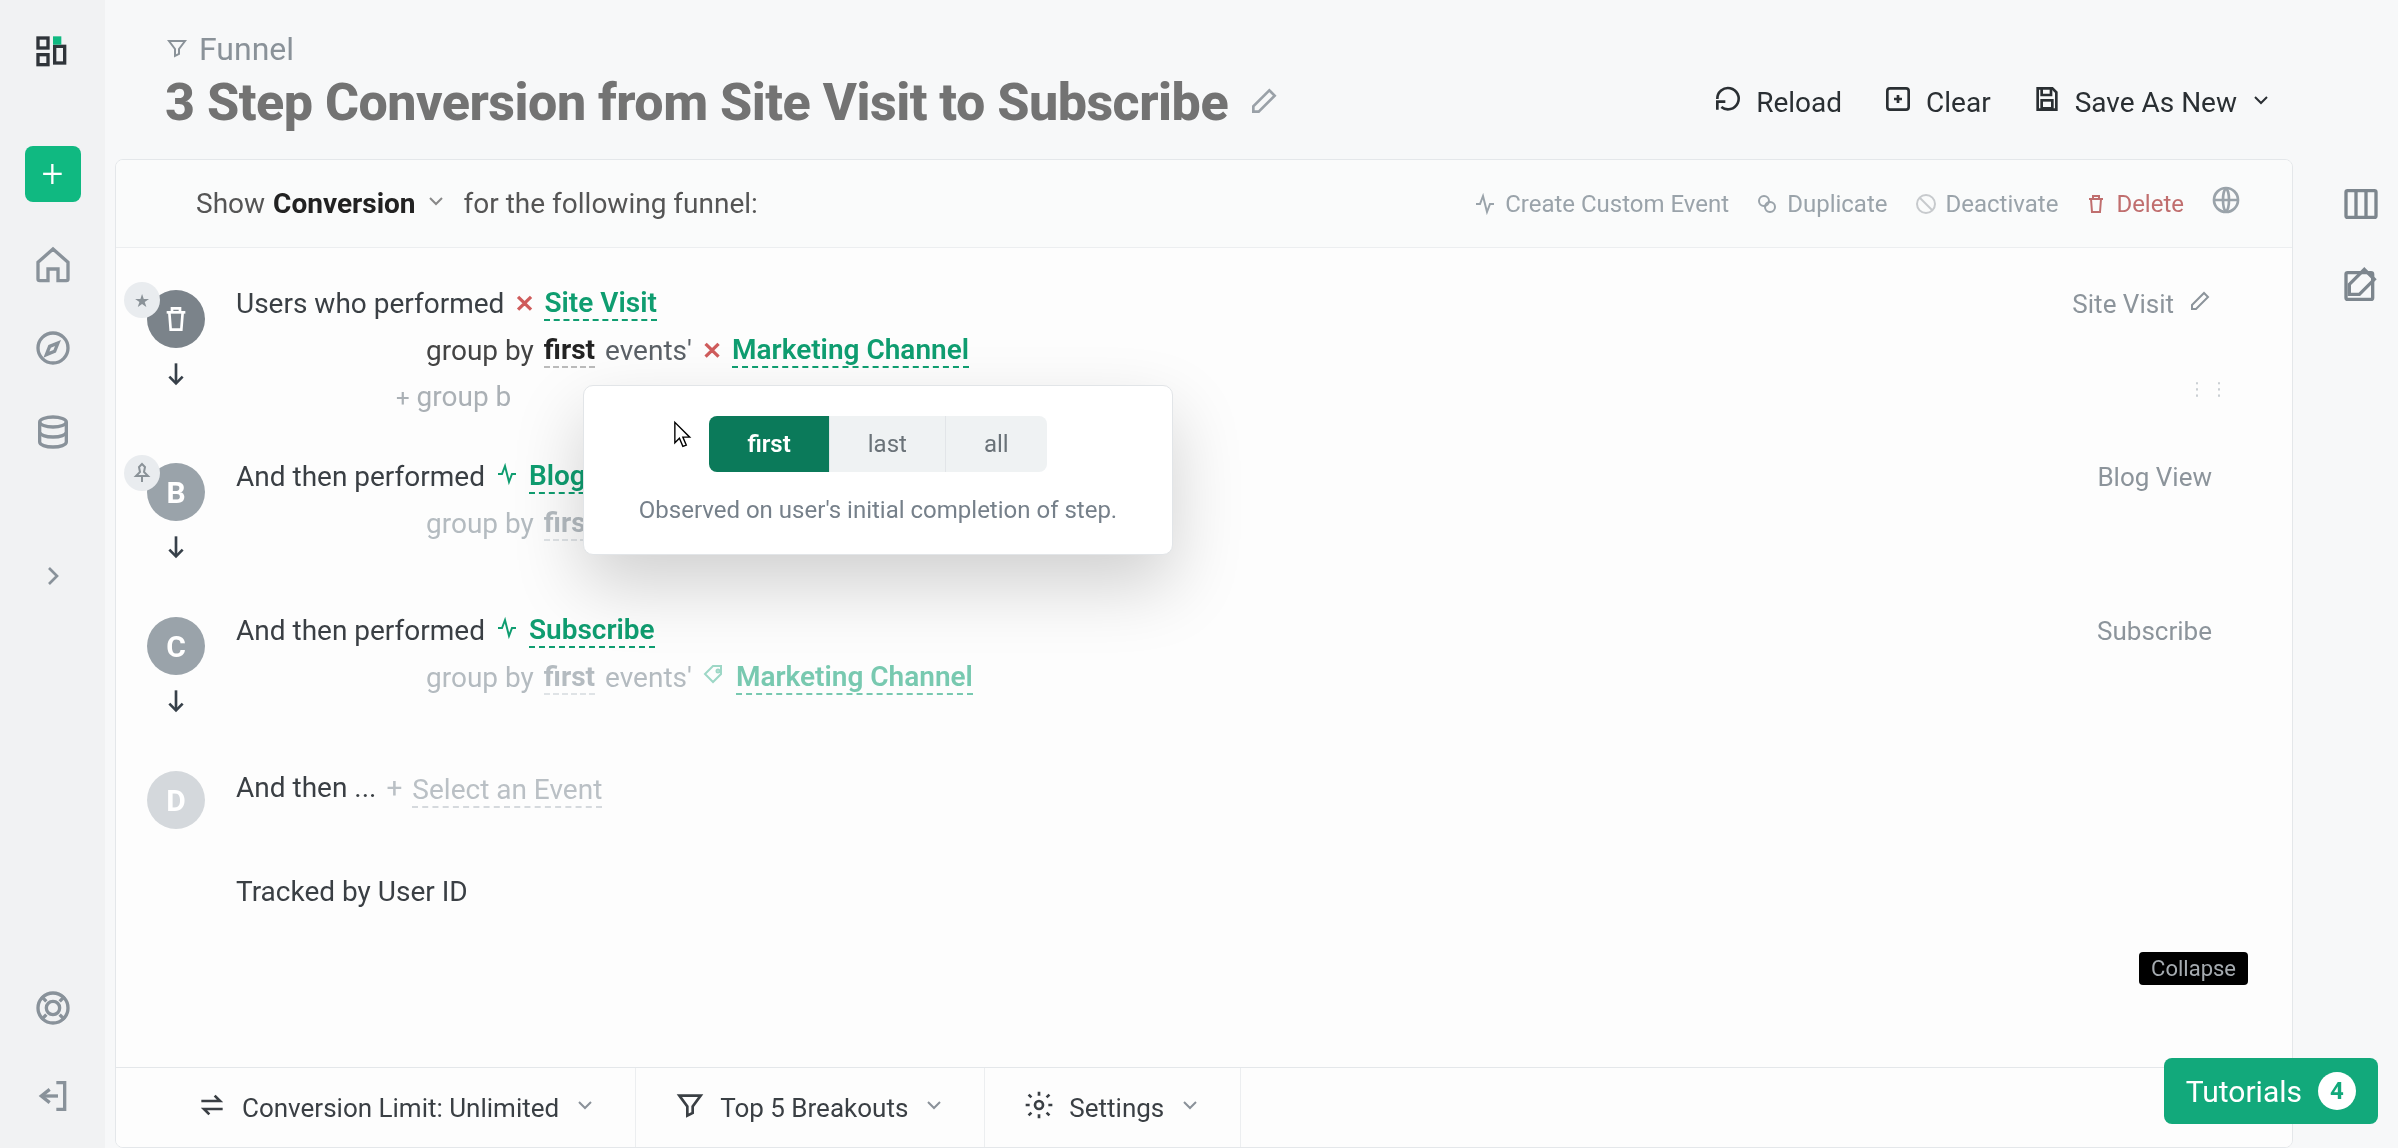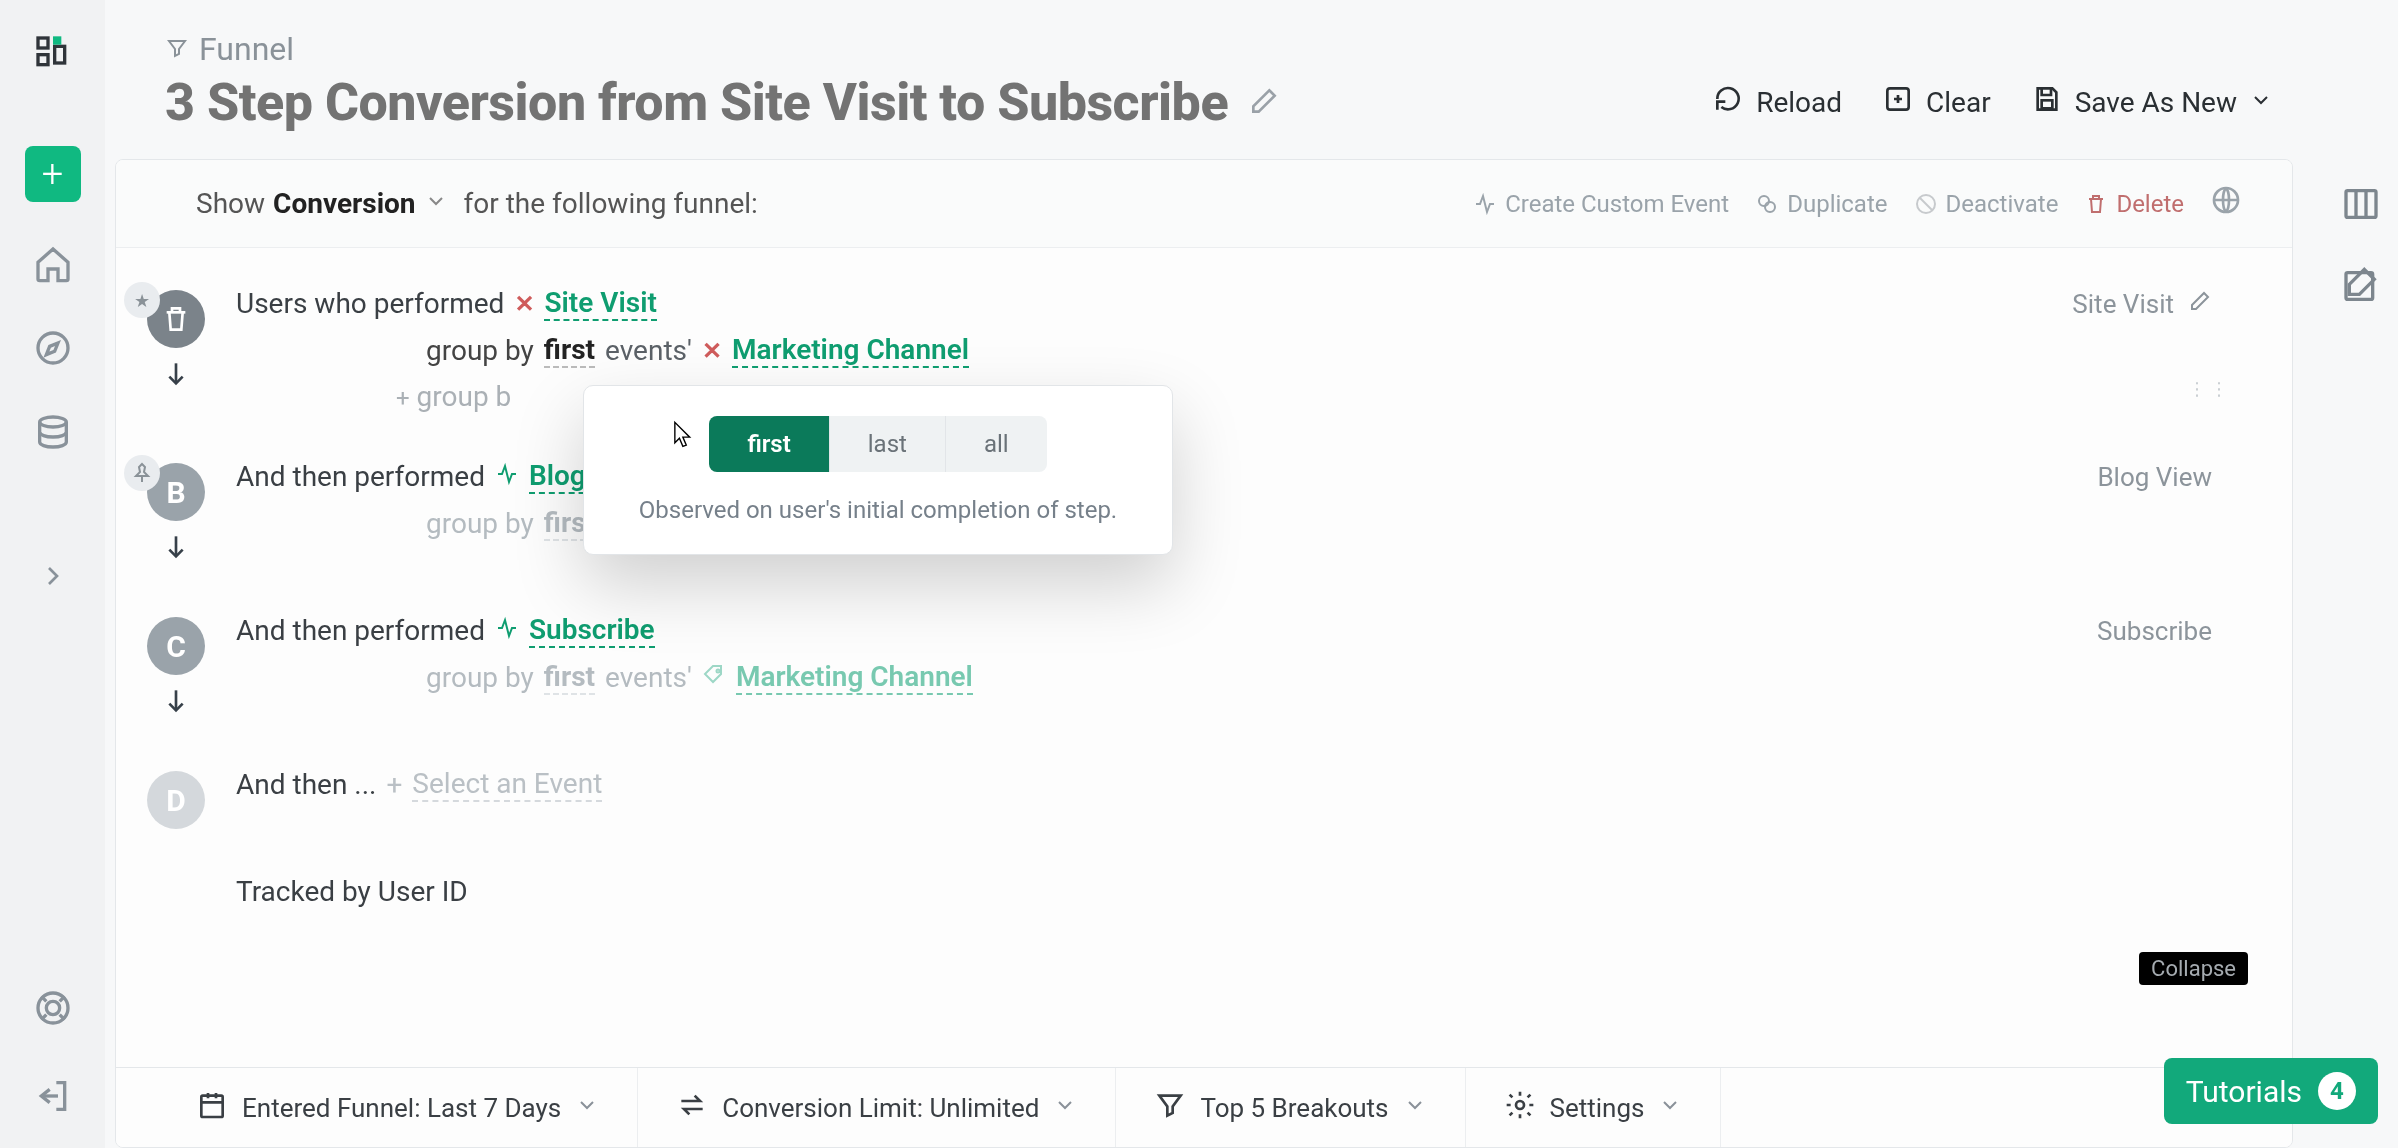--- a/index.html
+++ b/index.html
@@ -236,20 +236,21 @@
     letter-spacing: 4px;
     font-size: 18px;
   }
   .step.placeholder .bullet {
     background: #d4d8dc; color: #fff;
   }
   .step.placeholder .prefix { color: #3a3f44; }
   .step.placeholder .select-event {
     color: #bac0c5;
     border-bottom: 2px dashed #d5d9dd;
+    margin-top: 6px;
   }
   .tracked-row {
     padding: 18px 0 28px 120px;
     font-size: 28px;
     color: #3a3f44;
   }
   .collapse-btn {
     position: absolute;
     right: 44px;
     bottom: 82px;
@@ -673,32 +674,20 @@
 
       <div class="tracked-row">Tracked by User ID</div>
 
       <div class="collapse-btn">Collapse</div>
     </div>
 
     <div class="bottom-bar">
       <div class="b-item">
         <span>
           <svg class="icon" viewBox="0 0 24 24">
-              <rect x="4" y="5" width="16" height="16" rx="1"></rect>
-              <path d="M4 10h16M9 3v4M15 3v4"></path>
-            </svg>
-        </span>
-        <span>Entered Funnel: Last 7 Days</span>
-        <span class="chev"><svg class="icon-sm" viewBox="0 0 24 24">
-              <path d="M6 9l6 6 6-6"></path>
-            </svg></span>
-      </div>
-      <div class="b-item">
-        <span>
-          <svg class="icon" viewBox="0 0 24 24">
               <path d="M4 9h14l-4-4"></path>
               <path d="M20 15H6l4 4"></path>
             </svg>
         </span>
         <span>Conversion Limit: Unlimited</span>
         <span class="chev"><svg class="icon-sm" viewBox="0 0 24 24">
               <path d="M6 9l6 6 6-6"></path>
             </svg></span>
       </div>
       <div class="b-item">

